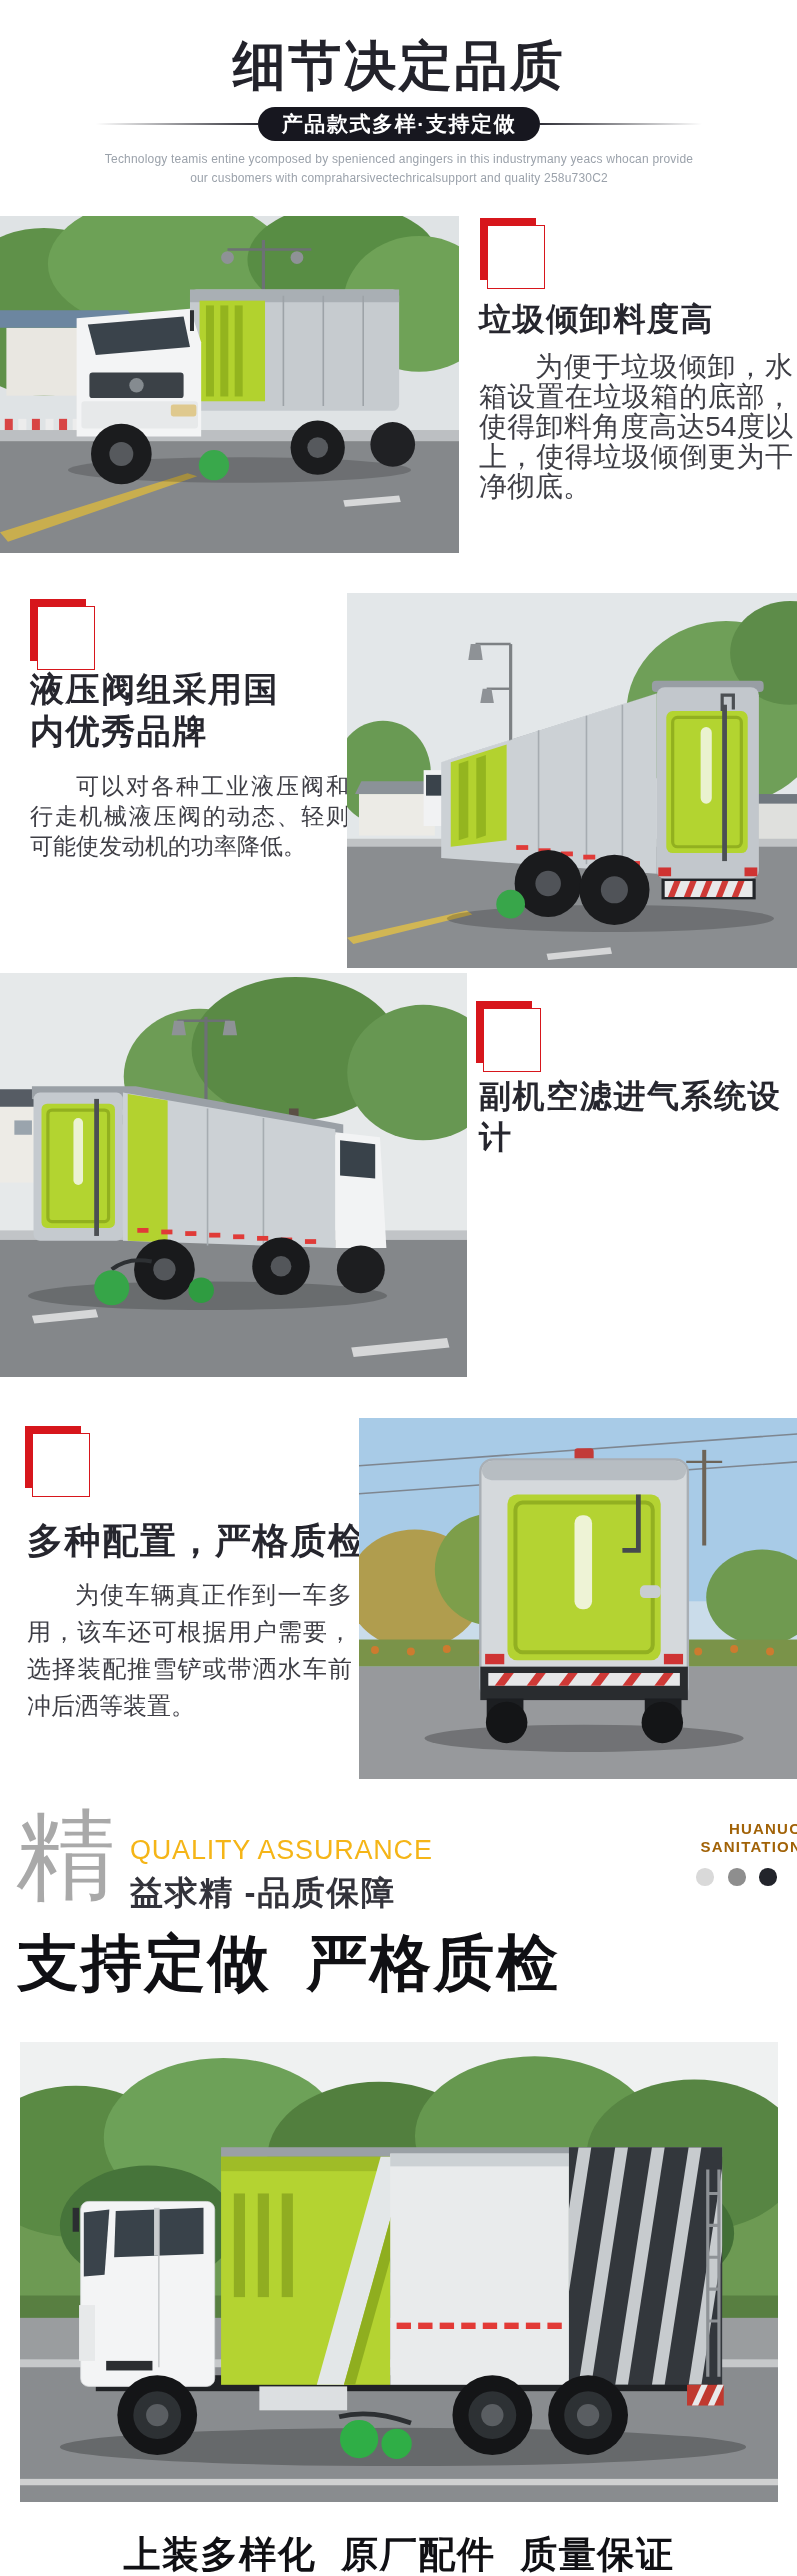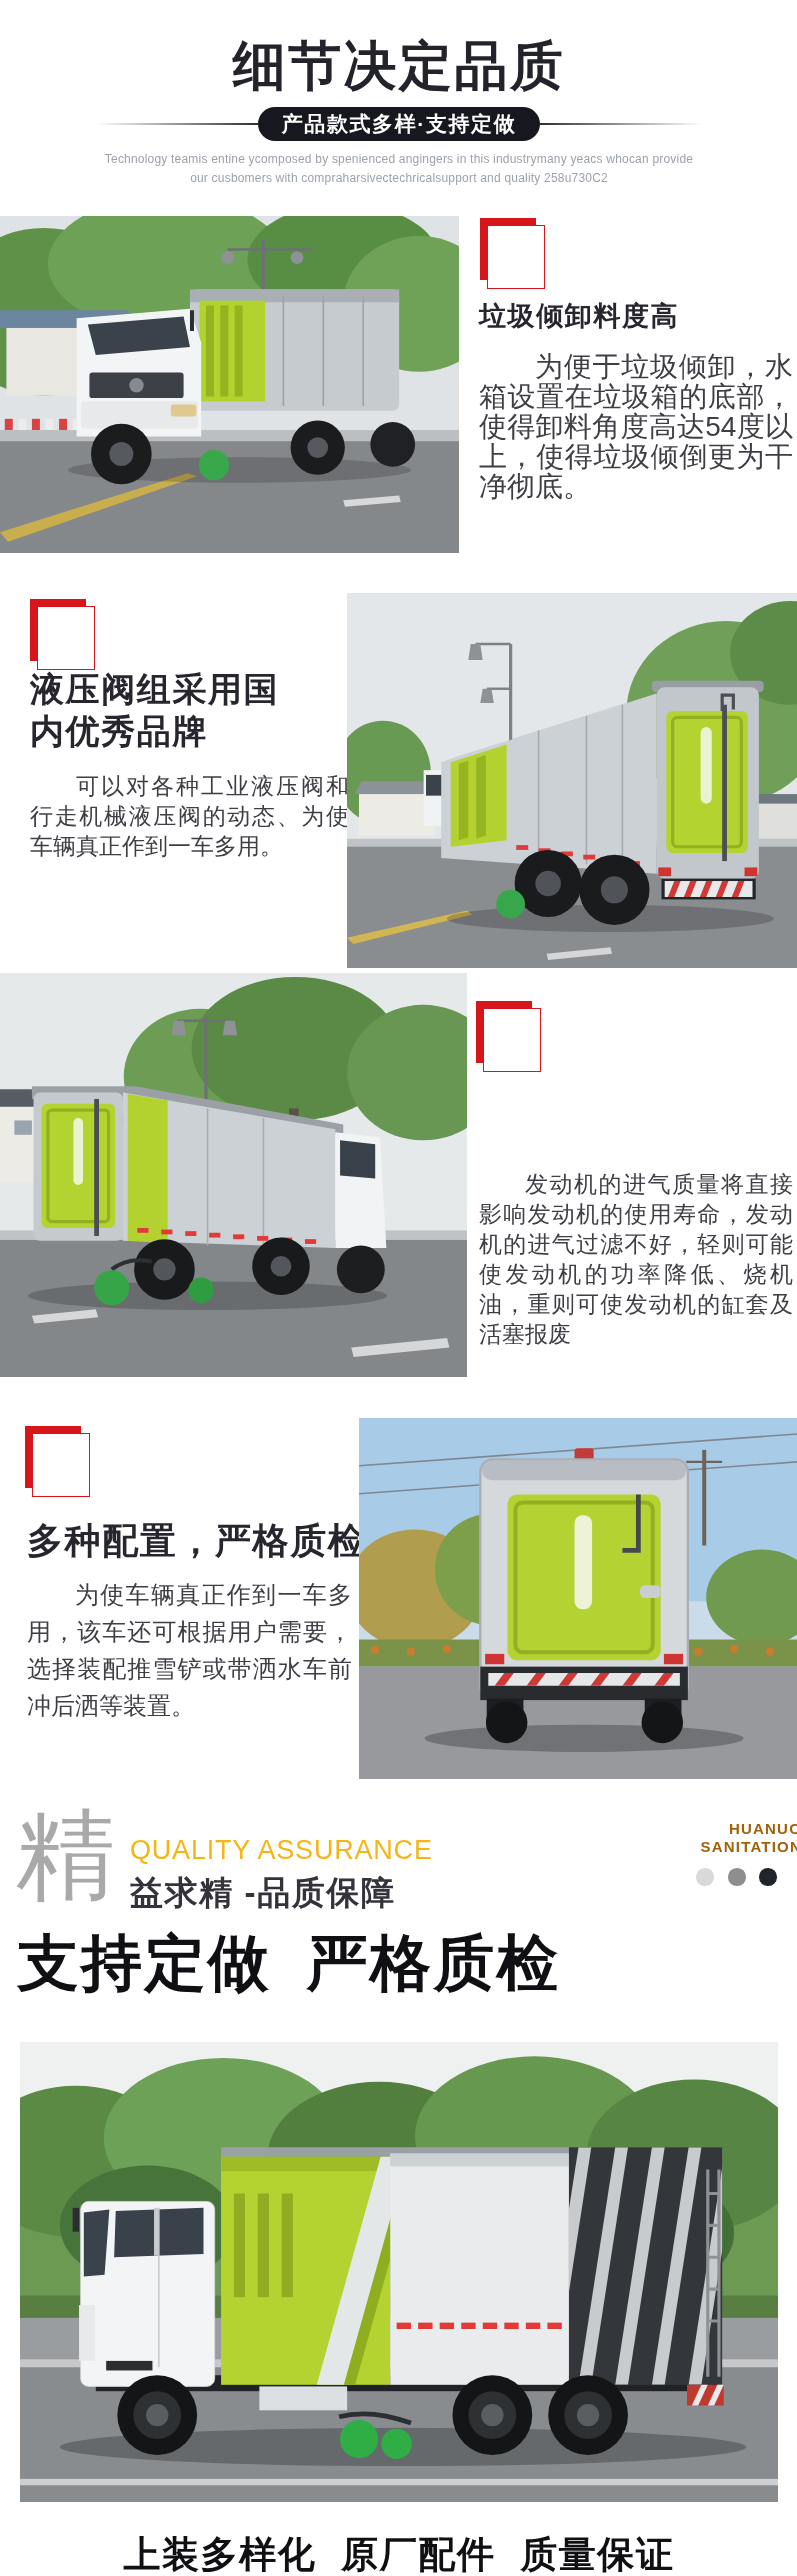--- a/index.html
+++ b/index.html
@@ -114,28 +114,28 @@
         <circle cx="152" cy="298" r="15" fill="#56595d"></circle>
       <circle cx="398" cy="290" r="34" fill="#1b1c1e"></circle>
         <circle cx="398" cy="290" r="13" fill="#56595d"></circle>
       <circle cx="492" cy="286" r="28" fill="#202124"></circle>
       <circle cx="268" cy="312" r="19" fill="#39a84b"></circle>
     </svg>
   </div>
   <div class="badge" style="left:480px;top:206px;">
     <span>1</span>
   </div>
-  <div class="sec-title" style="left:479px;top:287px;font-size:27px;">垃圾倾卸料度高</div>
+  <div class="sec-title" style="left:479px;top:287px;font-size:32px;">垃圾倾卸料度高</div>
   <div class="sec-body" style="left:479px;top:340px;width:314px;font-size:28px;line-height:30px;">为便于垃圾倾卸，水箱设置在垃圾箱的底部，使得卸料角度高达54度以上，使得垃圾倾倒更为干净彻底。</div>
 
   <div class="badge" style="left:30px;top:587px;">
     <span>2</span>
   </div>
   <div class="sec-title" style="left:30px;top:656px;width:263px;font-size:34px;line-height:42px;">液压阀组采用国内优秀品牌</div>
-  <div class="sec-body" style="left:30px;top:759px;width:319px;font-size:23px;line-height:30px;">可以对各种工业液压阀和行走机械液压阀的动态、为使车辆真正作到一车多用。</div>
+  <div class="sec-body" style="left:30px;top:759px;width:319px;font-size:23px;line-height:30px;">可以对各种工业液压阀和行走机械液压阀的动态、轻则可能使发动机的功率降低。</div>
   <div class="photo" style="left:347px;top:581px;width:451px;height:375px;">
     <svg viewBox="0 0 565 470" preserveAspectRatio="none">
       <rect width="565" height="470" fill="#e3e7e9"></rect>
       <ellipse cx="475" cy="150" rx="125" ry="115" fill="#6f9f58"></ellipse>
       <ellipse cx="555" cy="75" rx="75" ry="65" fill="#5d8c49"></ellipse>
       <ellipse cx="45" cy="225" rx="60" ry="65" fill="#699a53"></ellipse>
       <rect x="468" y="240" width="10" height="60" fill="#5c5146"></rect>
       <rect x="430" y="262" width="135" height="58" fill="#dfe0dd"></rect>
       <rect x="430" y="252" width="135" height="12" fill="#70787f"></rect>
       <rect x="15" y="252" width="95" height="52" fill="#ecebe6"></rect>
@@ -242,21 +242,21 @@
         <circle cx="352" cy="368" r="13" fill="#53565a"></circle>
       <circle cx="452" cy="372" r="30" fill="#1d1e20"></circle>
       <path d="M140,372 q20,-16 50,-10" stroke="#2d3033" stroke-width="5" fill="none"></path>
       <circle cx="140" cy="395" r="22" fill="#36a548"></circle>
       <circle cx="252" cy="398" r="16" fill="#2f9c41"></circle>
     </svg>
   </div>
   <div class="badge" style="left:476px;top:989px;">
     <span>3</span>
   </div>
-  <div class="sec-body" style="left:479px;top:1157px;width:314px;font-size:23px;line-height:30px;">发动机的进气质量将直接影响发动机的使用寿命，发动机的进气过滤不好，轻则可能使发动机的功率降低、烧机油，重则可使发动机的缸套及活塞报废</div>
+  <div class="sec-title" style="left:479px;top:1064px;width:313px;font-size:32px;line-height:41px;">副机空滤进气系统设计</div>
 
   <div class="badge" style="left:25px;top:1414px;">
     <span>4</span>
   </div>
   <div class="sec-title" style="left:27px;top:1506px;font-size:36px;white-space:nowrap;">多种配置，严格质检</div>
   <div class="sec-body" style="left:27px;top:1564px;width:325px;font-size:24px;line-height:37px;">为使车辆真正作到一车多用，该车还可根据用户需要，选择装配推雪铲或带洒水车前冲后洒等装置。</div>
   <div class="photo" style="left:359px;top:1406px;width:439px;height:361px;">
     <svg viewBox="0 0 550 453" preserveAspectRatio="none">
       <rect width="550" height="453" fill="#a8cbe7"></rect>
       <rect y="230" width="550" height="80" fill="#cadcea"></rect>

